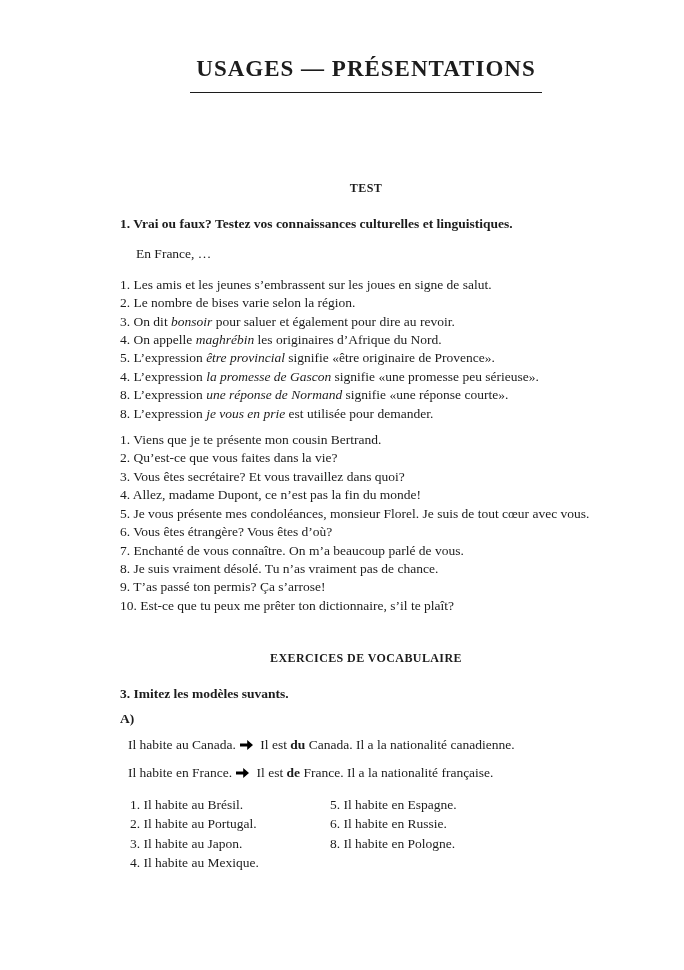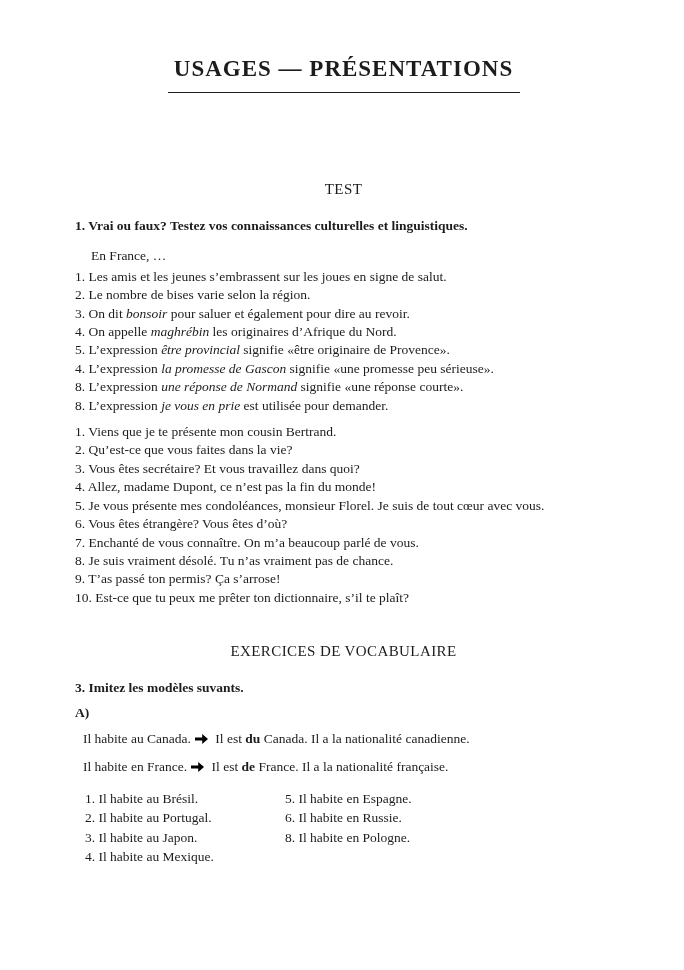--- a/index.html
+++ b/index.html
@@ -4,51 +4,51 @@
 <style>
   html, body { margin: 0; padding: 0; }
   body {
     width: 684px; height: 970px;
     background: #ffffff;
     color: #1c1c1c;
     font-family: "Liberation Serif", "DejaVu Serif", serif;
     font-size: 13.5px;
     overflow: hidden;
   }
-  .page { box-sizing: border-box; width: 684px; height: 682px; padding: 56px 72px 0 75px; }
+  .page { box-sizing: border-box; width: 684px; height: 682px; padding: 56px 72px 0 120px; }
 
   .doc-title {
     margin: 0 0 10px 0;
     text-align: center;
     font-size: 23px;
     font-weight: 700;
     letter-spacing: 1px;
   }
   .title-rule {
     border: 0;
     border-top: 1.6px solid #1c1c1c;
     width: 352px;
     margin: 0 auto;
   }
 
   .section-heading {
     margin: 12px;
     text-align: center;
-    font-size: 15px;
-    font-weight: 400;
+    font-size: 12px;
+    font-weight: 700;
     letter-spacing: 0.4px;
   }
   #test-heading { margin-top: 88px; }
   #listening-heading { margin-top: 36px; }
   #vocab-heading { margin-top: 36px; }
 
   .intro { font-weight: 700; margin: 19px 0 0 0; line-height: 18.4px; }
   .lead { margin: 12px 0 0 16px; line-height: 18.4px; }
 
-  .items { margin-top: 2px; }
+  .items { margin-top: 12px; }
   .items p { margin: 0; line-height: 18.4px; }
   #listening-items { margin-top: 8px; }
 
   .it { font-style: italic; }
   .bd { font-weight: 700; }
 
   .icon-inline { display: inline-block; vertical-align: -2px; margin-left: 6px; }
   .arrow-icon { display: inline-block; vertical-align: -1px; margin: 0 4px; }
 
   .label-a { font-weight: 700; margin: 6px 0 0 0; line-height: 18.4px; }

